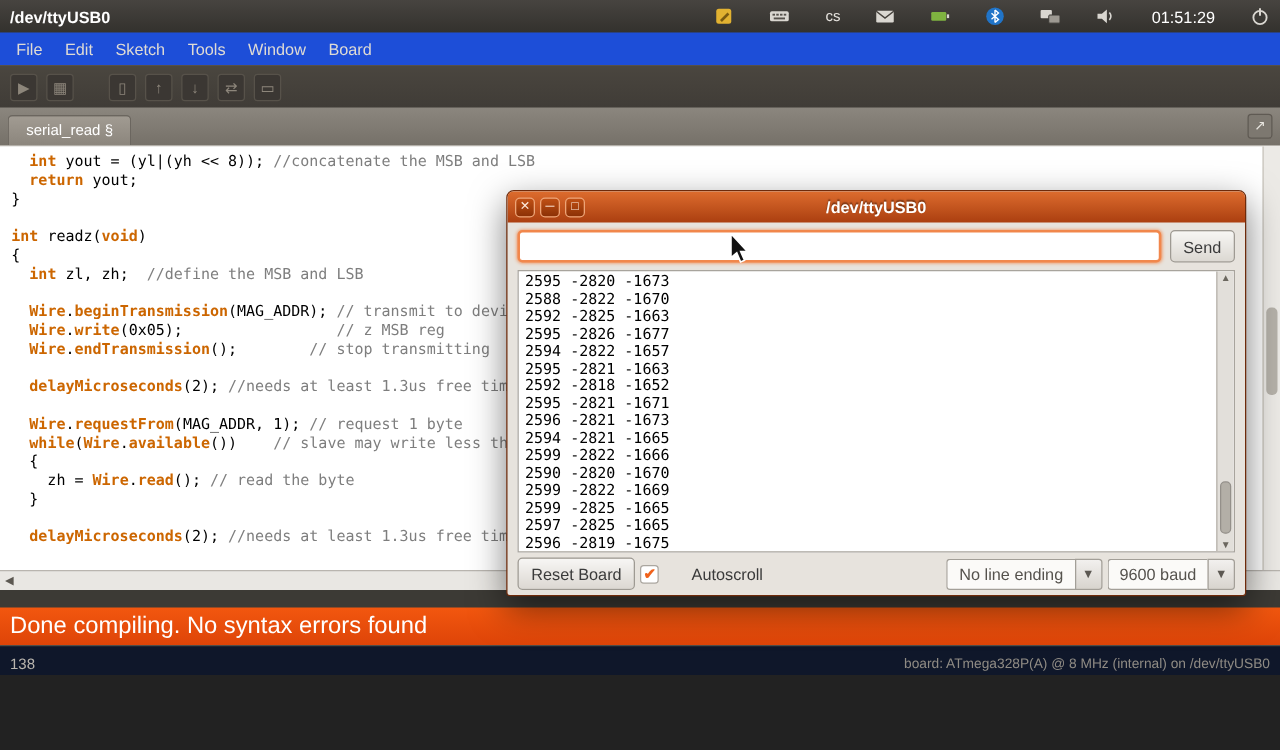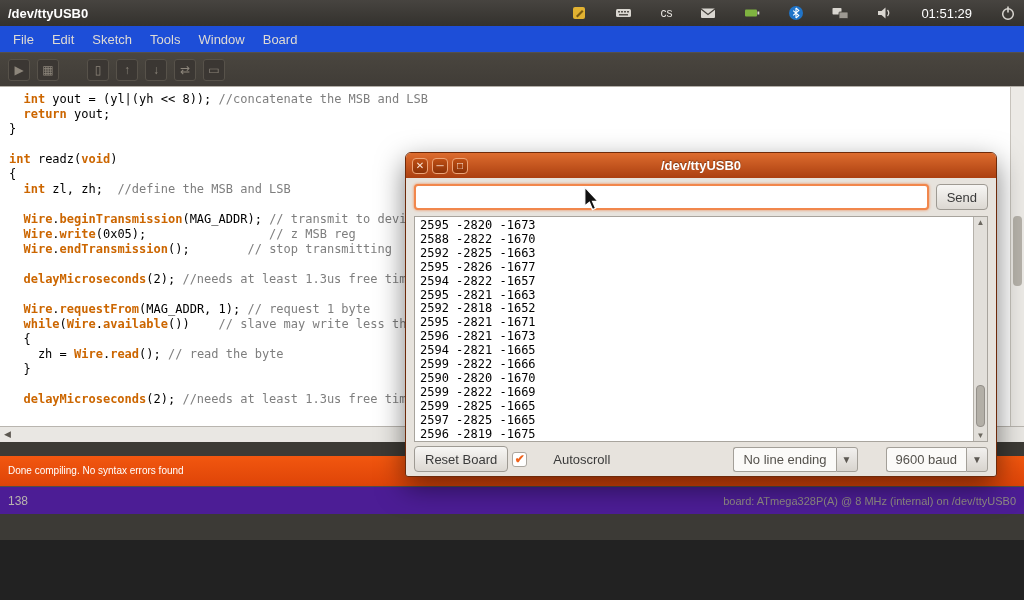--- a/index.html
+++ b/index.html
@@ -53,25 +53,25 @@
   .ed-vscroll .thumb { position:absolute; left:2px; right:2px; top:38%; height:70px;
                        background:#b5b1a9; border-radius:4px; }
 
   
   .hscroll { height:16px; background:#e9e7e3; border-top:1px solid #b9b5af;
              color:#5c5851; font-size:9px; line-height:15px; padding-left:4px; }
   .gap-strip { height:14px; background:#3c3a35; }
 
   
   .compile-bar { height:30px; background:linear-gradient(#f2570f,#de4408); color:#fff;
-                 font-size:10px; line-height:30px; padding-left:8px; }
+                 font-size:19px; line-height:30px; padding-left:8px; }
   .console { height:56px; background:#000; color:#e8e6e2;
              font-family:"DejaVu Sans Mono", monospace; font-size:12px;
              display:flex; align-items:flex-end; padding:6px 8px; }
-  .status-bar { height:28px; background:#4c1d95; border-top:1px solid #514d47;
+  .status-bar { height:28px; background:#0f172a; border-top:1px solid #514d47;
                 display:flex; align-items:center; padding:0 8px; }
   .line-num { color:#b9b5ae; font-size:12px; }
   .board-info { margin-left:auto; color:#8f8b84; font-size:11px; }
 
   
   .serial-win { position:absolute; left:405px; top:152px; width:592px; height:325px;
                 background:#e7e3dd; border:1px solid #6e2a0a; border-radius:6px 6px 3px 3px;
                 box-shadow:0 10px 28px rgba(0,0,0,.5); display:flex; flex-direction:column;
                 overflow:hidden; }
   .sw-title { height:25px; background:linear-gradient(#dd6c2e,#ab3f10);
@@ -98,21 +98,21 @@
   .sw-scroll .arr { position:absolute; left:0; width:100%; text-align:center;
                     font-size:8px; color:#6b675f; }
   .sw-scroll .thumb { position:absolute; left:2px; right:2px; bottom:14px; height:42px;
                       background:#b3afa7; border-radius:4px; border:1px solid #94908a; }
   .sw-bottom { height:34px; display:flex; align-items:center; gap:4px; padding:0 8px; }
   .chk { width:15px; height:15px; background:#fff; border:1px solid #aaa69f;
          border-radius:3px; color:#f0621b; font-size:12px; font-weight:bold;
          line-height:13px; text-align:center; }
   .chk-label { font-size:13px; color:#3a3a3a;margin-left:22px; }
   .spacer { flex:1; }
-  .combo { display:flex; height:25px;margin-left:24px; }
+  .combo { display:flex; height:25px; }
   .combo .val { padding:0 9px; background:#fbfaf8; border:1px solid #a39f98;
                 border-right:none; border-radius:3px 0 0 3px; font-size:13px; color:#55524d;
                 line-height:23px; }
   .combo .arrow { width:22px; background:linear-gradient(#f2f0ee,#d8d4ce);
                   border:1px solid #a39f98; border-radius:0 3px 3px 0; color:#5c5852;
                   font-size:10px; text-align:center; line-height:23px; }
 
   .cursor { position:absolute; left:583px; top:187px; z-index:50; }
 </style>
 </head>
@@ -193,20 +193,24 @@
     <div class="tb-btn"><span>▶</span></div>
     <div class="tb-btn"><span>▦</span></div>
     <div class="tb-gap"></div>
     <div class="tb-btn"><span>▯</span></div>
     <div class="tb-btn"><span>↑</span></div>
     <div class="tb-btn"><span>↓</span></div>
     <div class="tb-btn"><span>⇄</span></div>
     <div class="tb-btn"><span>▭</span></div>
   </div>
 
+  <div class="tab-bar">
+    <div class="tab">serial_read §</div>
+    <div class="tab-menu"><span>↗</span></div>
+  </div>
 
   <div class="editor">
     <div class="code"><div><span class="tp">  </span><span class="tk">int</span><span class="tp"> yout = (yl|(yh &lt;&lt; 8)); </span><span class="tc">//concatenate the MSB and LSB</span></div><div><span class="tp">  </span><span class="tk">return</span><span class="tp"> yout;</span></div><div><span class="tp">}</span></div><div>&nbsp;</div><div><span class="tk">int</span><span class="tp"> readz(</span><span class="tk">void</span><span class="tp">)</span></div><div><span class="tp">{</span></div><div><span class="tp">  </span><span class="tk">int</span><span class="tp"> zl, zh;  </span><span class="tc">//define the MSB and LSB</span></div><div>&nbsp;</div><div><span class="tp">  </span><span class="tf">Wire</span><span class="tp">.</span><span class="tf">beginTransmission</span><span class="tp">(MAG_ADDR); </span><span class="tc">// transmit to device</span></div><div><span class="tp">  </span><span class="tf">Wire</span><span class="tp">.</span><span class="tf">write</span><span class="tp">(0x05);                 </span><span class="tc">// z MSB reg</span></div><div><span class="tp">  </span><span class="tf">Wire</span><span class="tp">.</span><span class="tf">endTransmission</span><span class="tp">();        </span><span class="tc">// stop transmitting</span></div><div>&nbsp;</div><div><span class="tp">  </span><span class="tf">delayMicroseconds</span><span class="tp">(2); </span><span class="tc">//needs at least 1.3us free time</span></div><div>&nbsp;</div><div><span class="tp">  </span><span class="tf">Wire</span><span class="tp">.</span><span class="tf">requestFrom</span><span class="tp">(MAG_ADDR, 1); </span><span class="tc">// request 1 byte</span></div><div><span class="tp">  </span><span class="tk">while</span><span class="tp">(</span><span class="tf">Wire</span><span class="tp">.</span><span class="tf">available</span><span class="tp">())    </span><span class="tc">// slave may write less than</span></div><div><span class="tp">  {</span></div><div><span class="tp">    zh = </span><span class="tf">Wire</span><span class="tp">.</span><span class="tf">read</span><span class="tp">(); </span><span class="tc">// read the byte</span></div><div><span class="tp">  }</span></div><div>&nbsp;</div><div><span class="tp">  </span><span class="tf">delayMicroseconds</span><span class="tp">(2); </span><span class="tc">//needs at least 1.3us free time</span></div></div>
     <div class="ed-vscroll">
         <div class="thumb"></div>
       </div>
   </div>
 
   <div class="hscroll"><span>◀</span></div>
   <div class="gap-strip"></div>

